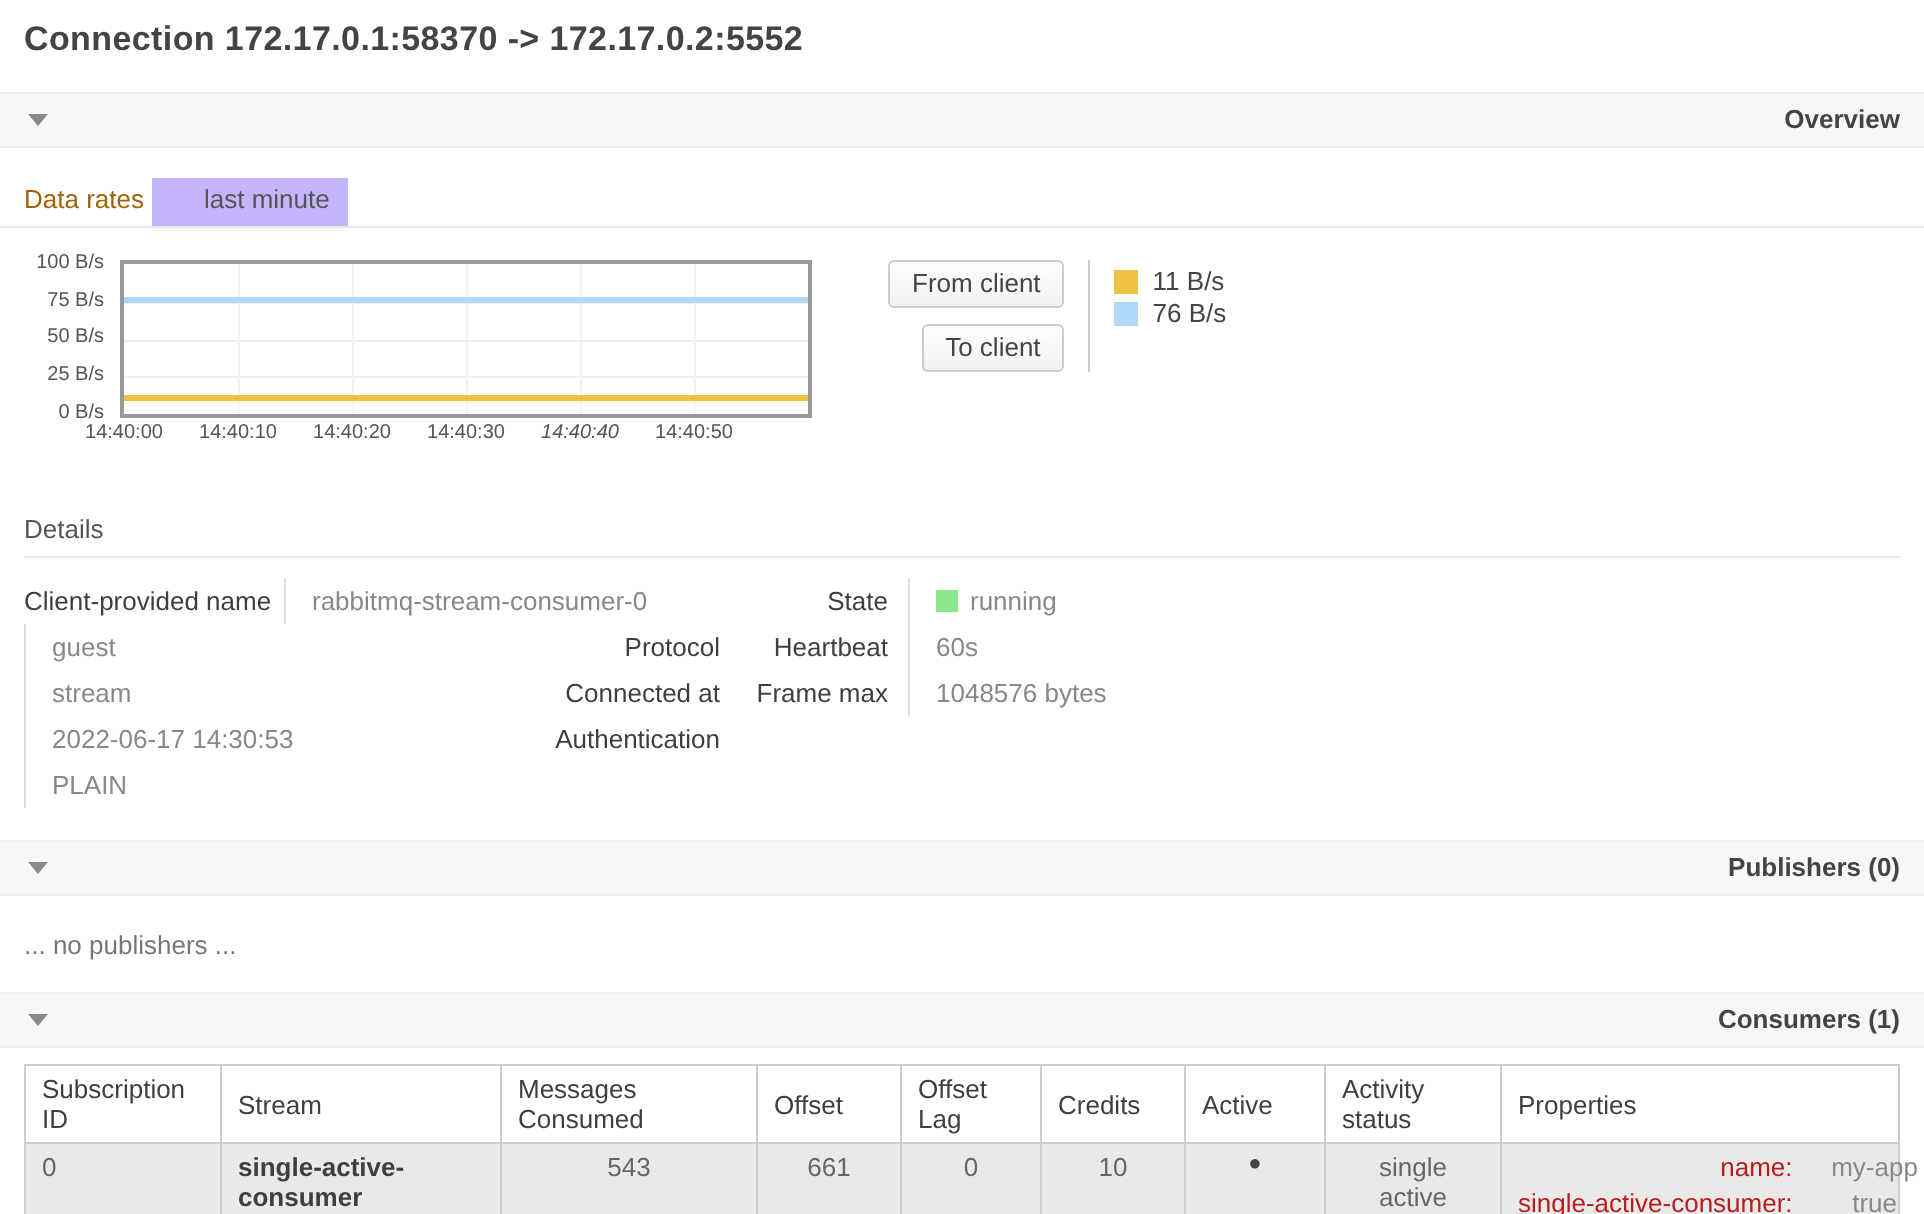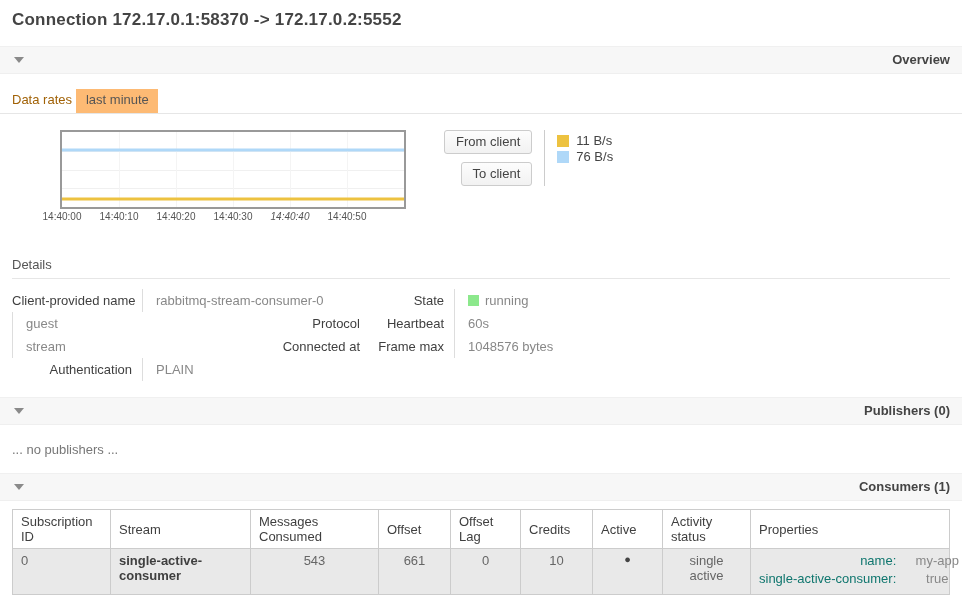--- a/index.html
+++ b/index.html
@@ -37,22 +37,22 @@
   
   .tabs-row {
     margin-top: 15px;
     border-bottom: 1px solid #e6e6e6;
     padding: 0 0 0 12px;
     color: #555;
   }
   .tabs-label { display: inline-block; padding: 3px 4px 5px 0; color: #a16207; }
   .tab {
     display: inline-block;
-    background: #fdba74;
-    padding: 3px 9px 6px 10px;
+    background: #c4b5fd;
+    padding: 3px 9px 6px 26px;
     color: #555;
     cursor: pointer;
   }
 
   
   .chart-row { display: flex; margin: 16px 0 0 12px; align-items: flex-start; }
   .chart { position: relative; padding-left: 48px; }
   .plot {
     position: relative;
     width: 346px; height: 79px;
@@ -116,39 +116,46 @@
     table-layout: fixed;
   }
   .grid th, .grid td { border: 1px solid #ccc; padding: 4px 8px; font-size: 13px; }
   .grid th { text-align: left; font-weight: normal; color: #3f3f3f; background: #fff; }
   .grid tbody td { background: #e9e9e9; color: #666; vertical-align: top; height: 46px; }
   .grid td.center, .grid th.center-h { text-align: center; }
   .grid td.center { text-align: center; }
   .grid td.stream-cell { font-weight: bold; color: #3f3f3f; }
   .grid td.active-cell { text-align: center; font-size: 11px; color: #444; }
   .props { display: grid; grid-template-columns: 1fr 62px; column-gap: 10px; row-gap: 3px; }
-  .props .pk { text-align: right; color: #0f766e; white-space: nowrap; }
+  .props .pk { text-align: right; color: #b91c1c; white-space: nowrap; }
   .props .pv { color: #888; text-align: center; }
 </style>
 </head>
 <body>
 
 <h1 class="page-title">Connection 172.17.0.1:58370 -&gt; 172.17.0.2:5552</h1>
 
 <div class="section-bar">
   <span class="tri"></span>
   <span class="section-title">Overview</span>
 </div>
 
 <div class="tabs-row">
   <span class="tabs-label">Data rates</span><span class="tab">last minute</span>
 </div>
 
 <div class="chart-row">
   <div class="chart">
+    <div class="ylabels">
+      <span class="y0">100 B/s</span>
+      <span class="y1">75 B/s</span>
+      <span class="y2">50 B/s</span>
+      <span class="y3">25 B/s</span>
+      <span class="y4">0 B/s</span>
+    </div>
     <div class="plot">
       <div class="gl-h" style="top:25%"></div>
       <div class="gl-h" style="top:50%"></div>
       <div class="gl-h" style="top:75%"></div>
       <div class="gl-v" style="left:57px"></div>
       <div class="gl-v" style="left:114px"></div>
       <div class="gl-v" style="left:171px"></div>
       <div class="gl-v" style="left:228px"></div>
       <div class="gl-v" style="left:285px"></div>
       <div class="series-line" style="top: 89%; background: rgb(237, 194, 64);"></div>
@@ -185,20 +192,21 @@
 <div class="sub-heading">Details</div>
 
 <div class="details-cols">
   <div class="kv kv-left">
     <div class="k">Client-provided name</div>
     <div class="v">rabbitmq-stream-consumer-0</div>
     <div class="v">guest</div>
     <div class="k">Protocol</div>
     <div class="v">stream</div>
     <div class="k">Connected at</div>
+    <div class="v">2022-06-17 14:30:53</div>
     <div class="k">Authentication</div>
     <div class="v">PLAIN</div>
   </div>
   <div class="kv kv-right">
     <div class="k">State</div>
     <div class="v"><span class="state-swatch" style="background: rgb(140, 232, 140);"></span><span>running</span></div>
     <div class="k">Heartbeat</div>
     <div class="v">60s</div>
     <div class="k">Frame max</div>
     <div class="v">1048576 bytes</div>

